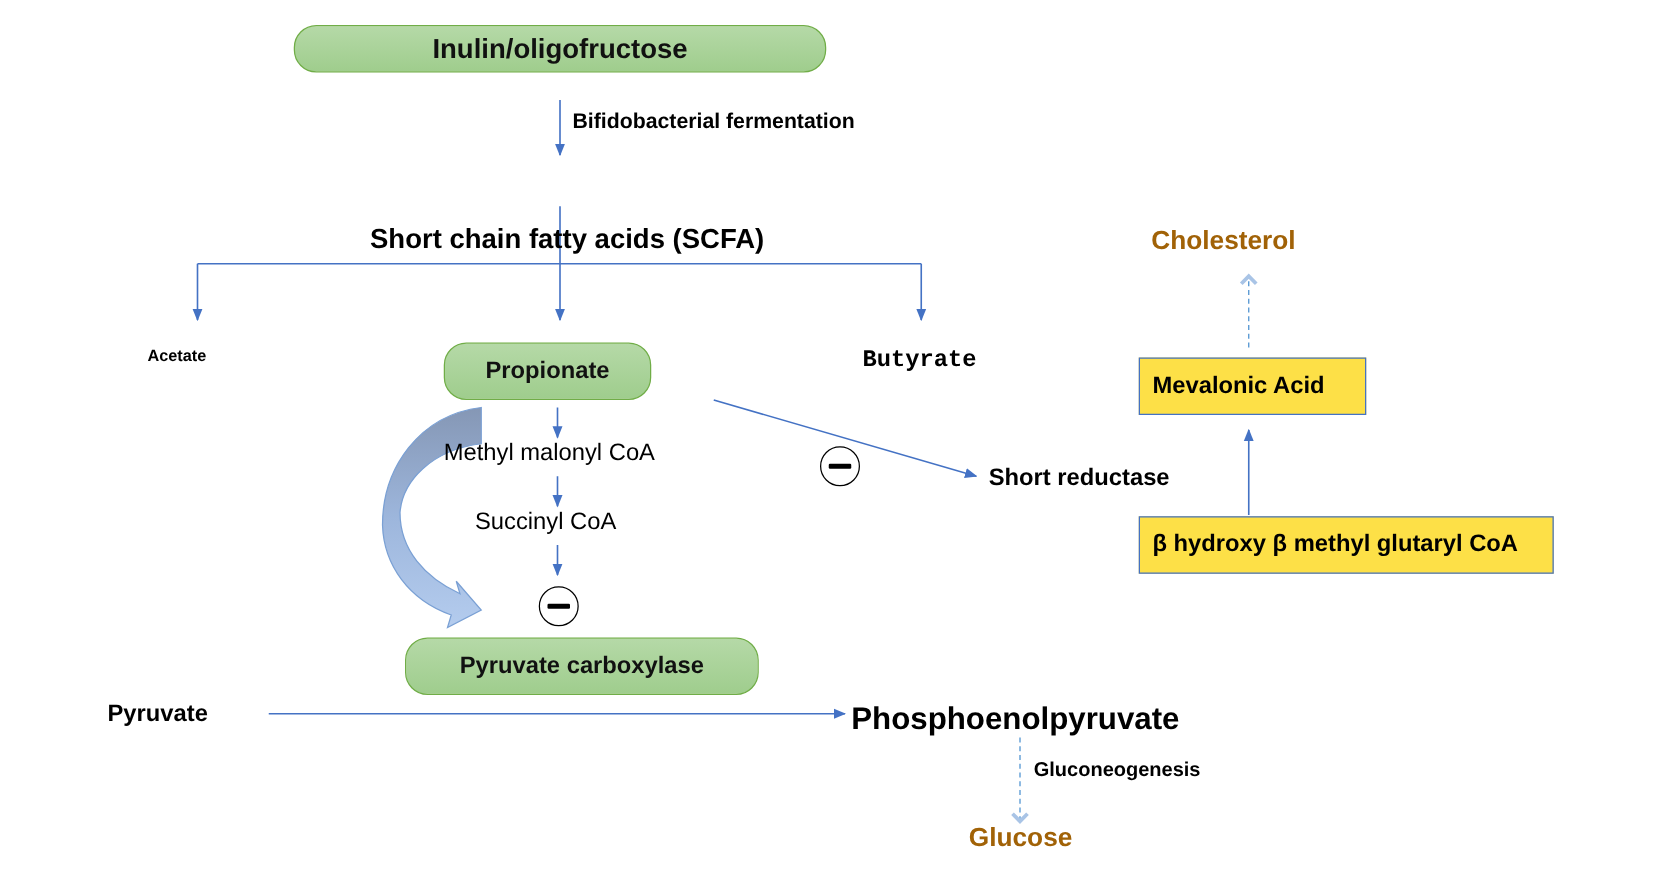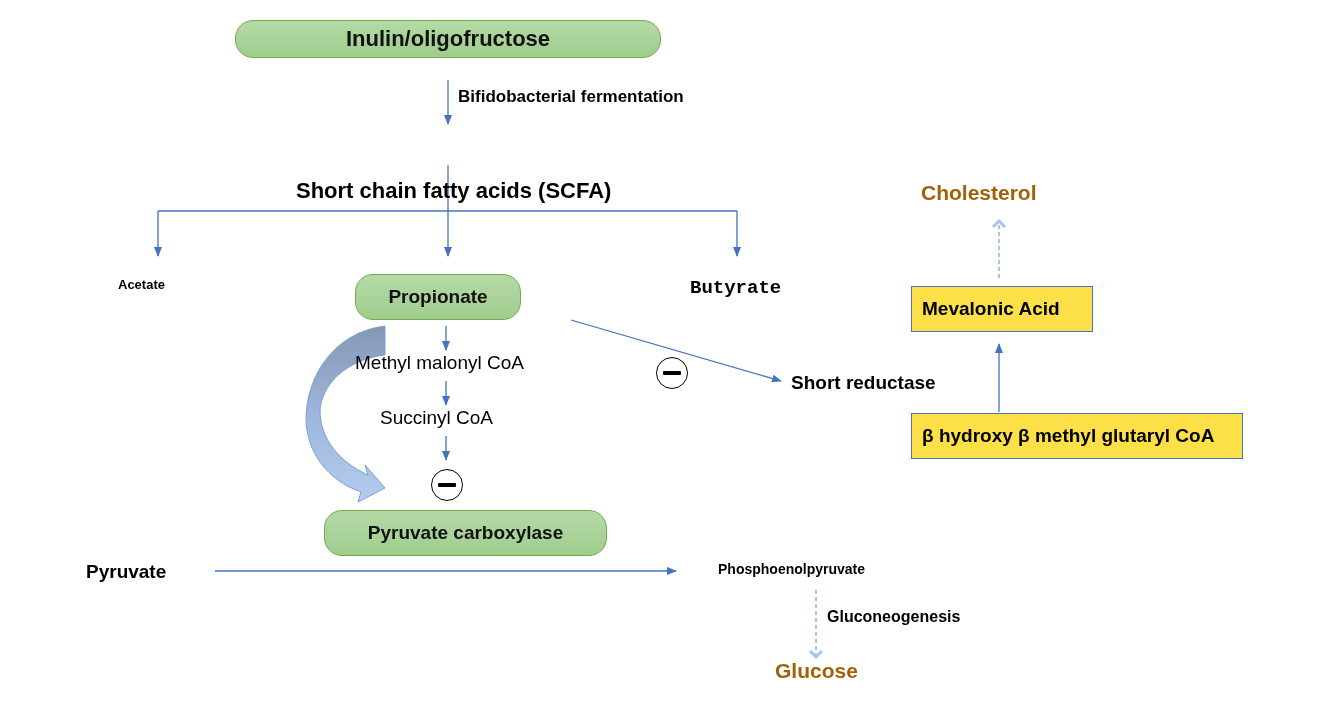--- a/index.html
+++ b/index.html
@@ -91,21 +91,21 @@
 <div class="inhibit" style="left:431px; top:469px;"></div>
 
 <div class="inhibit" style="left:656px; top:357px;"></div>
 
 <div class="green-box" style="left:324px; top:510px; width:283px; height:46px; font-size:19px;">
   <span>Pyruvate carboxylase</span>
 </div>
 
 <div class="lbl" style="left:86px; top:561px; font-size:19px;">Pyruvate</div>
 
-<div class="lbl" style="left:718px; top:561px; font-size:14px;">Phosphoenolpyruvate</div>
+<div class="lbl" style="left:681px; top:561px; font-size:25px;">Phosphoenolpyruvate</div>
 
 <div class="lbl" style="left:827px; top:608px; font-size:16px;">Gluconeogenesis</div>
 
 <div class="lbl blue-text" style="left:775px; top:659px; font-size:21px;">Glucose</div>
 
 <div class="lbl" style="left:791px; top:372px; font-size:19px;">Short reductase</div>
 
 <div class="lbl blue-text" style="left:921px; top:181px; font-size:21px;">Cholesterol</div>
 
 <div class="blue-box" style="left:911px; top:286px; width:182px; height:46px;">

